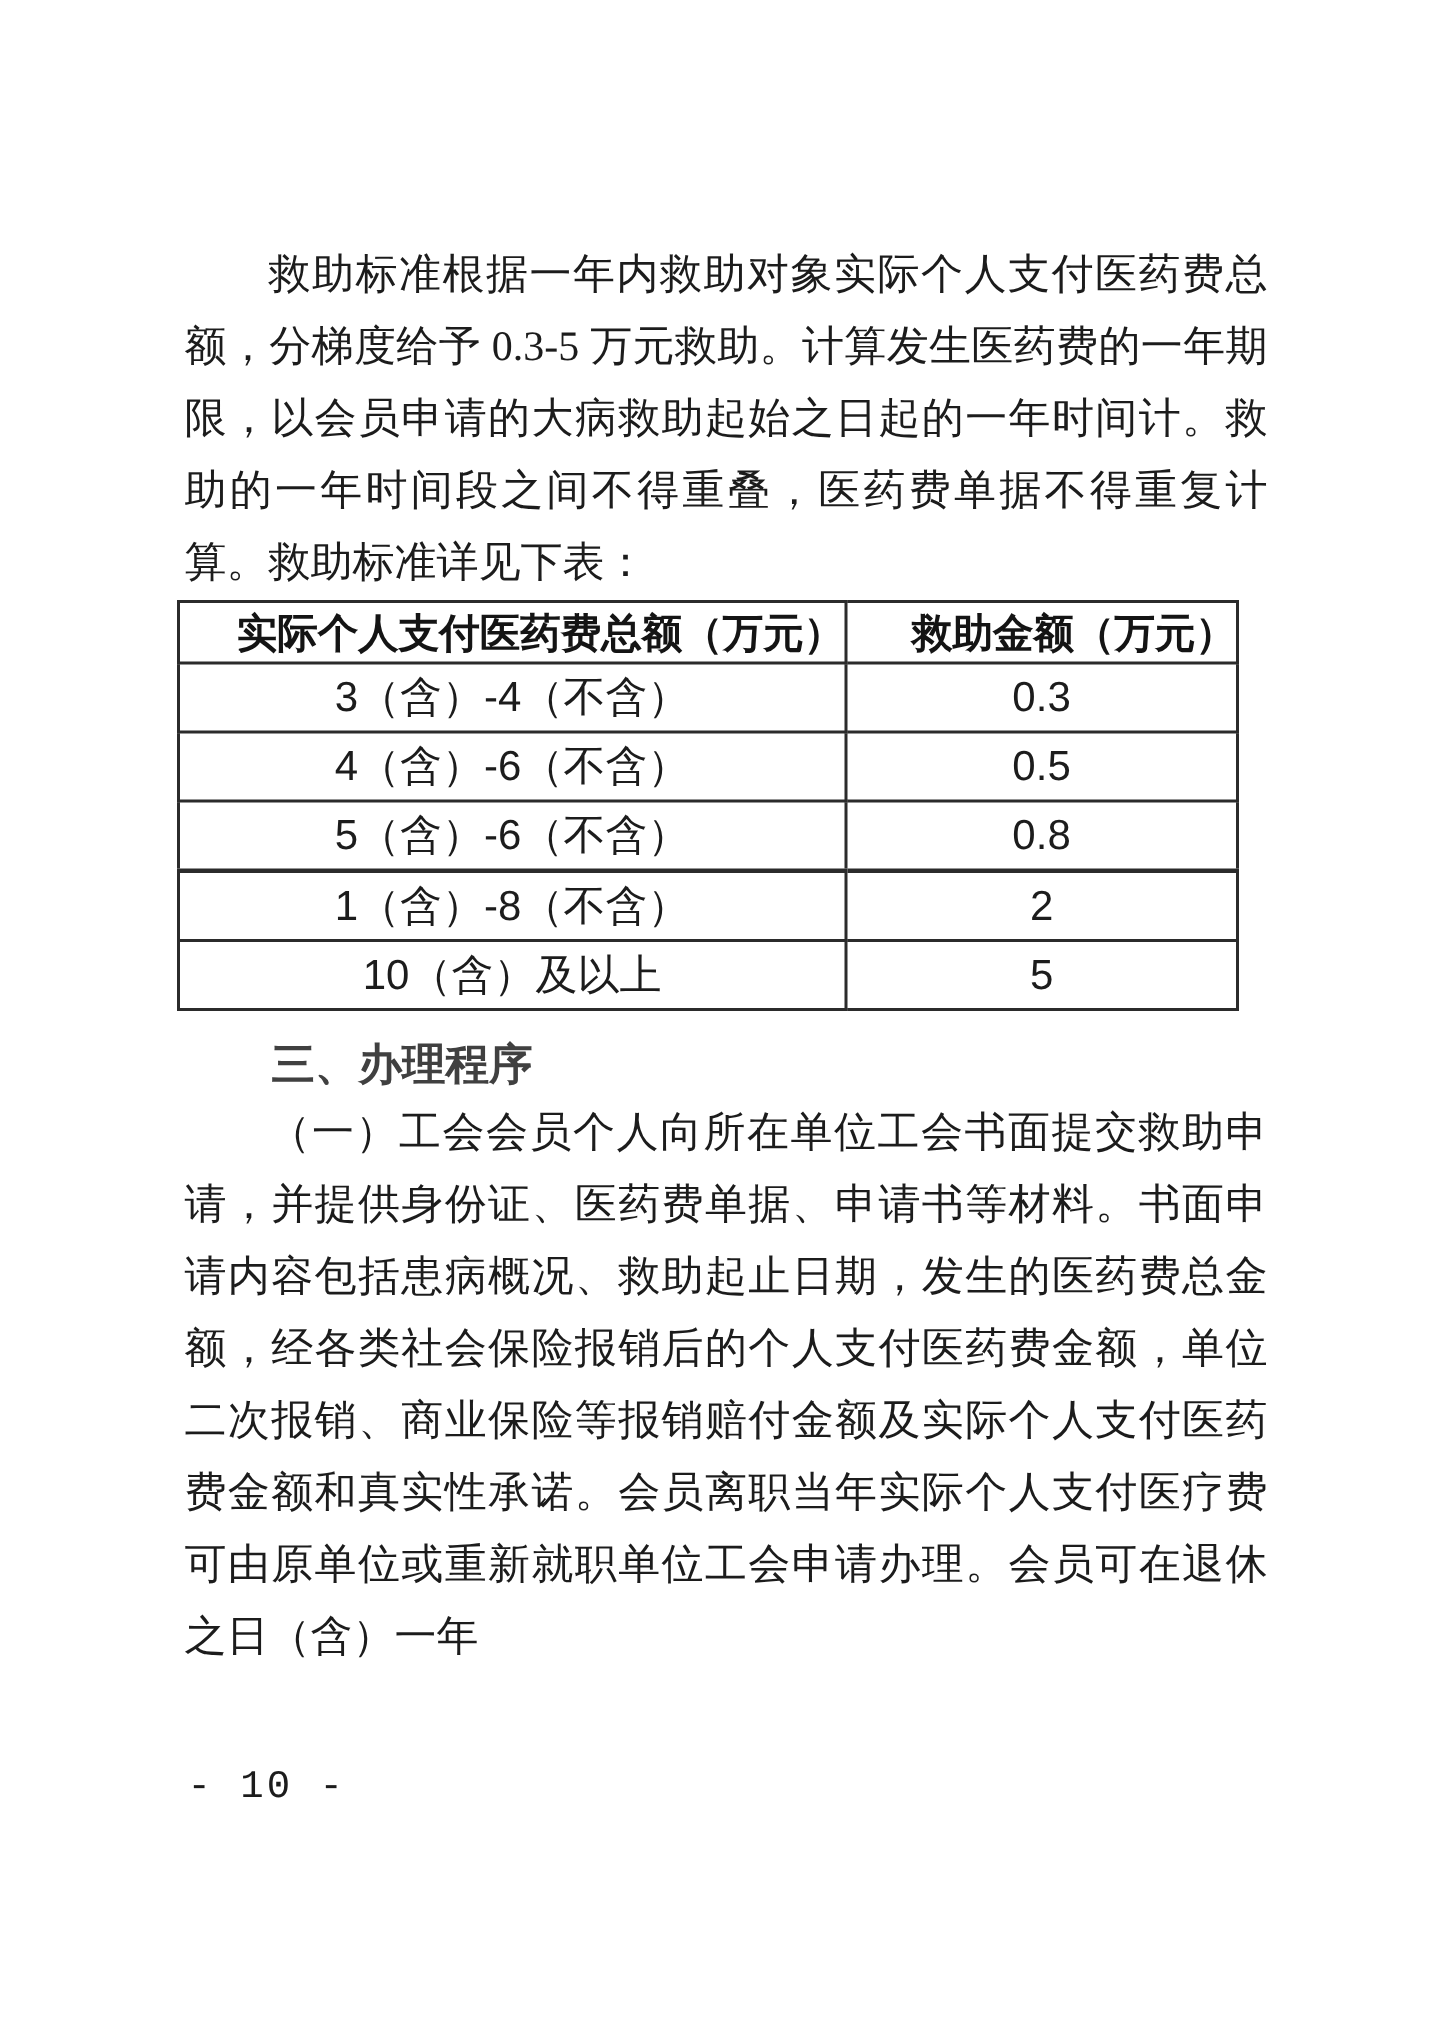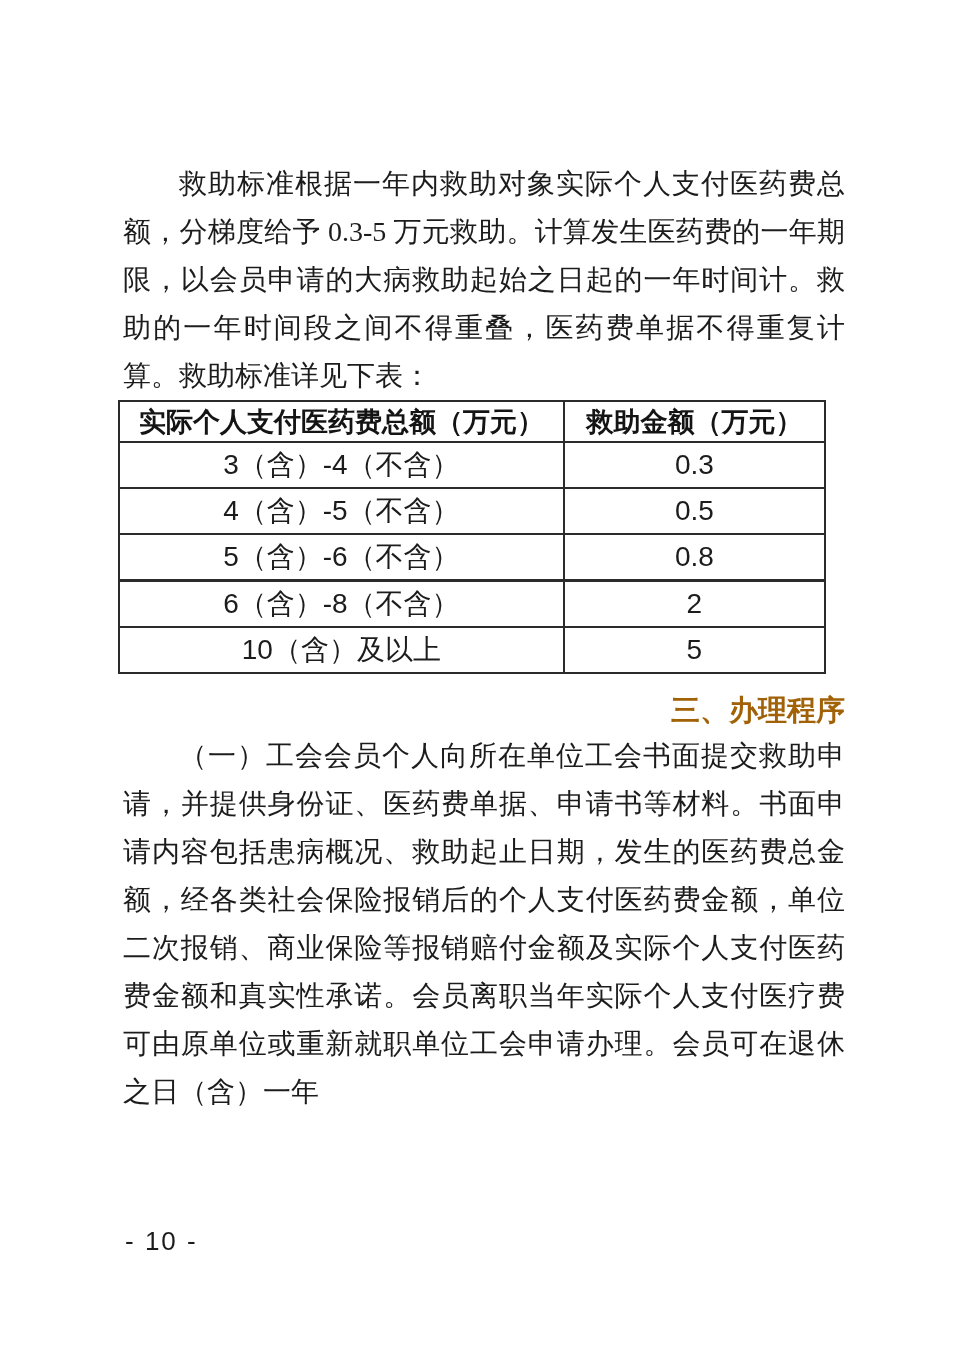--- a/index.html
+++ b/index.html
@@ -46,47 +46,47 @@
     vertical-align: middle;
     padding: 0;
     overflow: hidden;
   }
   table.aid-table th {
     height: 39px;
     font-family: "Liberation Sans", "DejaVu Sans", sans-serif;
     font-weight: 700;
     font-size: 27px;
     color: #141414;
+    text-align: right;
   }
   table.aid-table td {
     height: 44px;
     font-size: 28px;
     font-family: Liberation Sans, sans-serif;
   }
   col.c-range  { width: 63%; }
   col.c-amount { width: 37%; }
   
   table.aid-table tbody tr:nth-child(3) td { border-bottom-width: 3px; margin-left: 13px; }
   .section-heading {
     margin: 0;
     margin-top: 14px;
     padding-left: 2em;
     font-family: "Liberation Sans", "DejaVu Sans", sans-serif;
     font-weight: 700;
     font-size: 29px;
     line-height: 44px;
-    color: #a16207;
-    text-align: right;
+    color: #404040;
   }
   .page-number {
     position: absolute;
     left: 125px;
-    top: 1226px;
+    top: 1176px;
     font-size: 26px;
-    font-family: Liberation Sans, sans-serif;
+    font-family: Liberation Mono, monospace;
     color: #1c1c1c;
     letter-spacing: 2px;
   }
 </style>
 </head>
 <body>
 
 <div class="page">
   <div class="content">
 
@@ -102,29 +102,29 @@
           <th>实际个人支付医药费总额（万元）</th>
           <th>救助金额（万元）</th>
         </tr>
       </thead>
       <tbody>
         <tr>
           <td>3（含）-4（不含）</td>
           <td>0.3</td>
         </tr>
         <tr>
-          <td>4（含）-5（不含）</td>
+          <td>4（含）-6（不含）</td>
           <td>0.5</td>
         </tr>
         <tr>
           <td>5（含）-6（不含）</td>
           <td>0.8</td>
         </tr>
         <tr>
-          <td>6（含）-8（不含）</td>
+          <td>1（含）-8（不含）</td>
           <td>2</td>
         </tr>
         <tr>
           <td>10（含）及以上</td>
           <td>5</td>
         </tr>
       </tbody>
     </table>
 
     <h3 class="section-heading">三、办理程序</h3>

